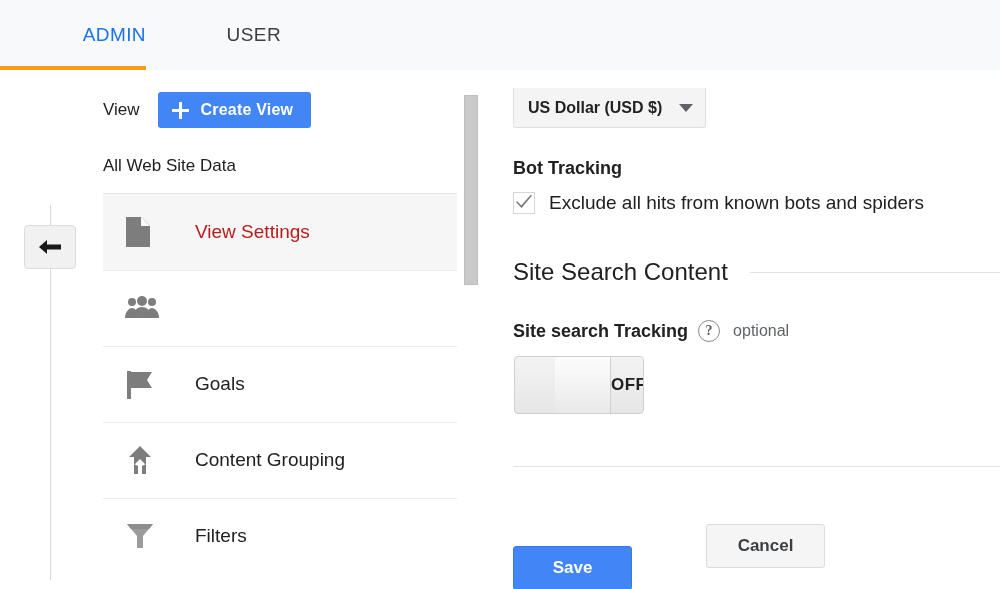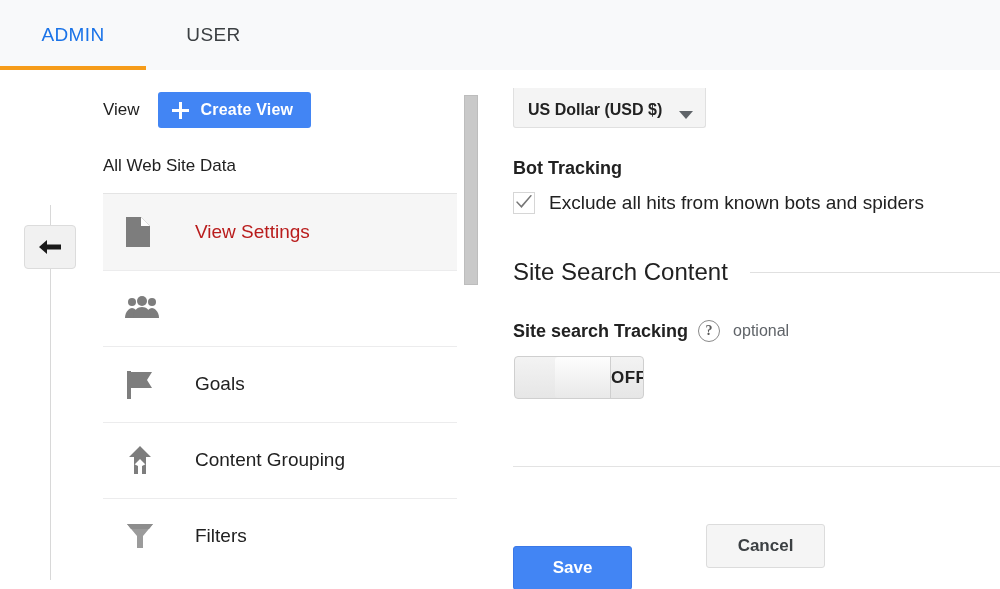--- a/index.html
+++ b/index.html
@@ -23,21 +23,21 @@
     width: 1000px; height: 70px;
     background: #f8f9fa;
     box-sizing: border-box;
   }
   .tab {
     position: absolute;
     top: 0;
     height: 70px;
     display: flex;
     align-items: center;
-    justify-content: center;
+    justify-content: flex-end;
     font-size: 19px;
     letter-spacing: 0.4px;
     cursor: pointer;
     user-select: none;
   }
   .tab-admin {
     left: 0; width: 146px;
     color: #1a73e8;
   }
   .tab-user {
@@ -192,22 +192,22 @@
   .currency-select {
     position: absolute;
     left: 0; top: 88px;
     width: 193px; height: 40px;
     background: #f4f4f4;
     border: 1px solid #e0e0e0;
     border-top: none;
     border-radius: 0 0 3px 3px;
     box-sizing: border-box;
     display: flex;
-    align-items: flex-end;
-    padding: 0 12px 8px 14px;
+    align-items: center;
+    padding: 0 12px 0 14px;
     cursor: pointer;
   }
   .currency-text {
     font-size: 16px;
     font-weight: bold;
     color: #222;
     flex: 1;
     white-space: nowrap;
   }
   .caret-down {
@@ -297,21 +297,21 @@
   }
   .optional-label {
     font-size: 16px;
     color: #5f6368;
     margin-left: 13px;
   }
 
   .toggle {
     position: absolute;
     left: 1px; top: 356px;
-    width: 130px; height: 43px;
+    width: 130px; height: 58px;
     border: 1px solid #cfcfcf;
     border-radius: 4px;
     box-sizing: border-box;
     background: linear-gradient(to bottom, #f3f3f3, #e6e6e6);
     display: flex;
     align-items: center;
     cursor: pointer;
     overflow: hidden;
     padding-left: 40px;
   }

